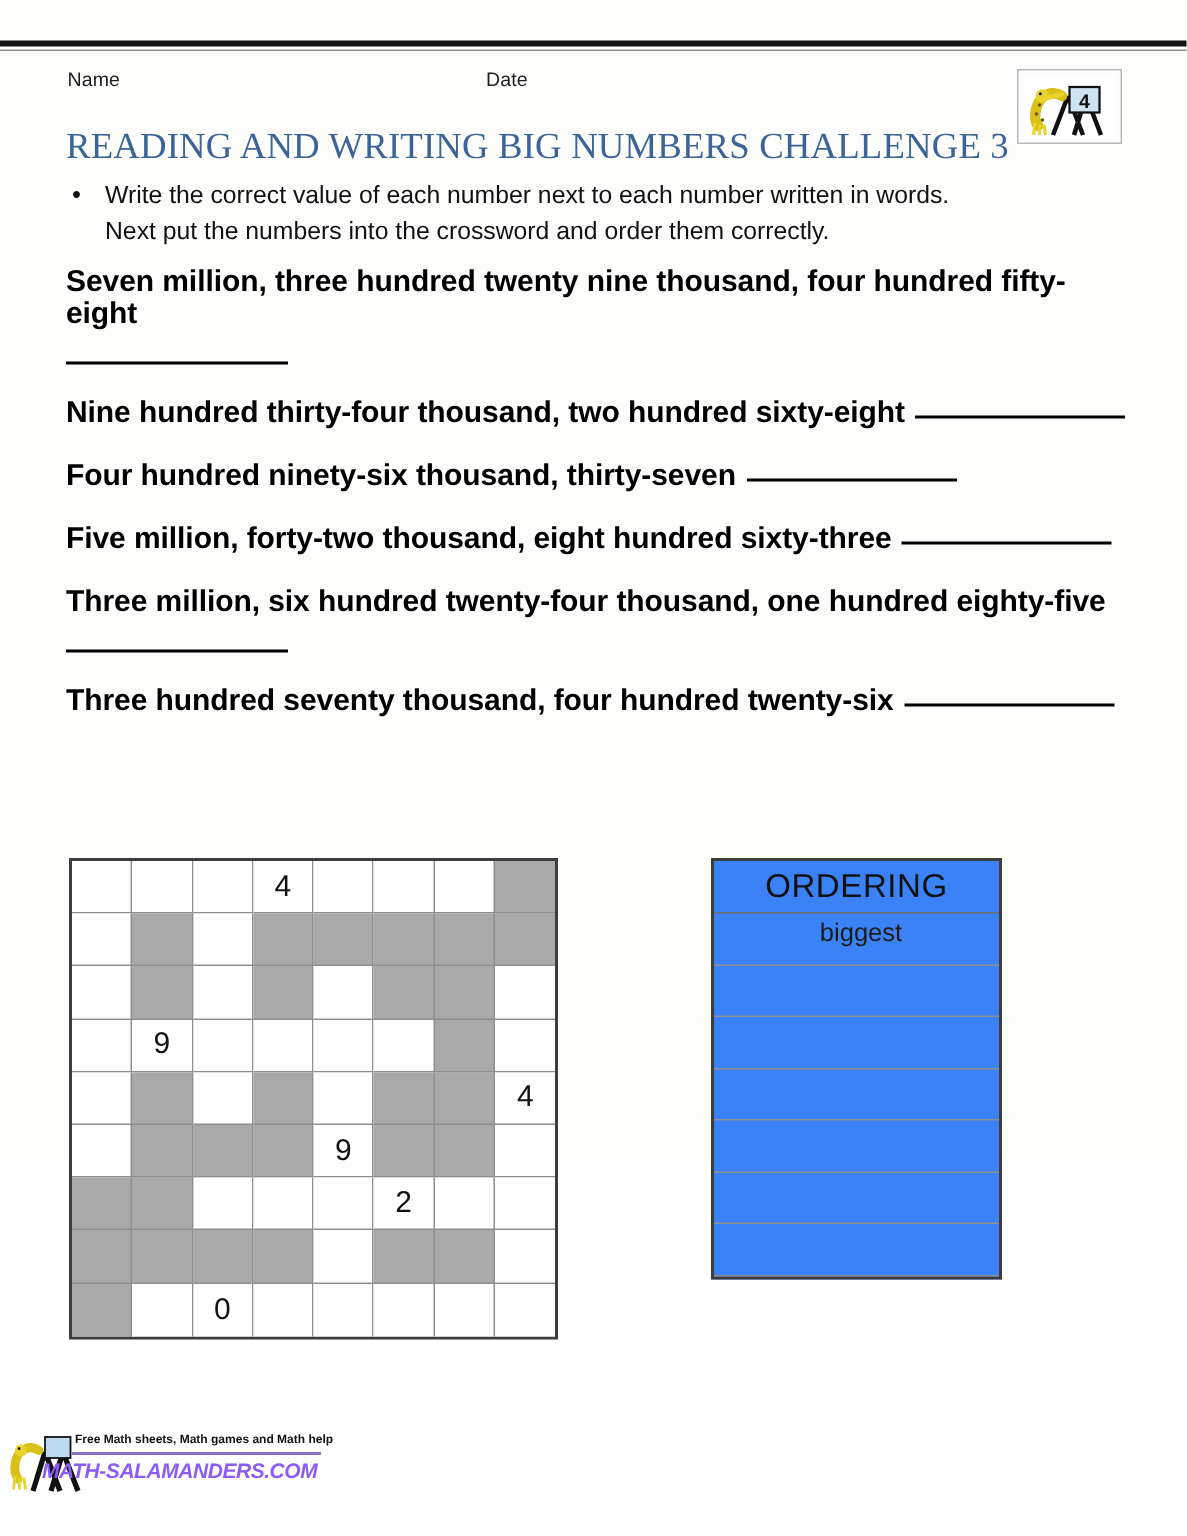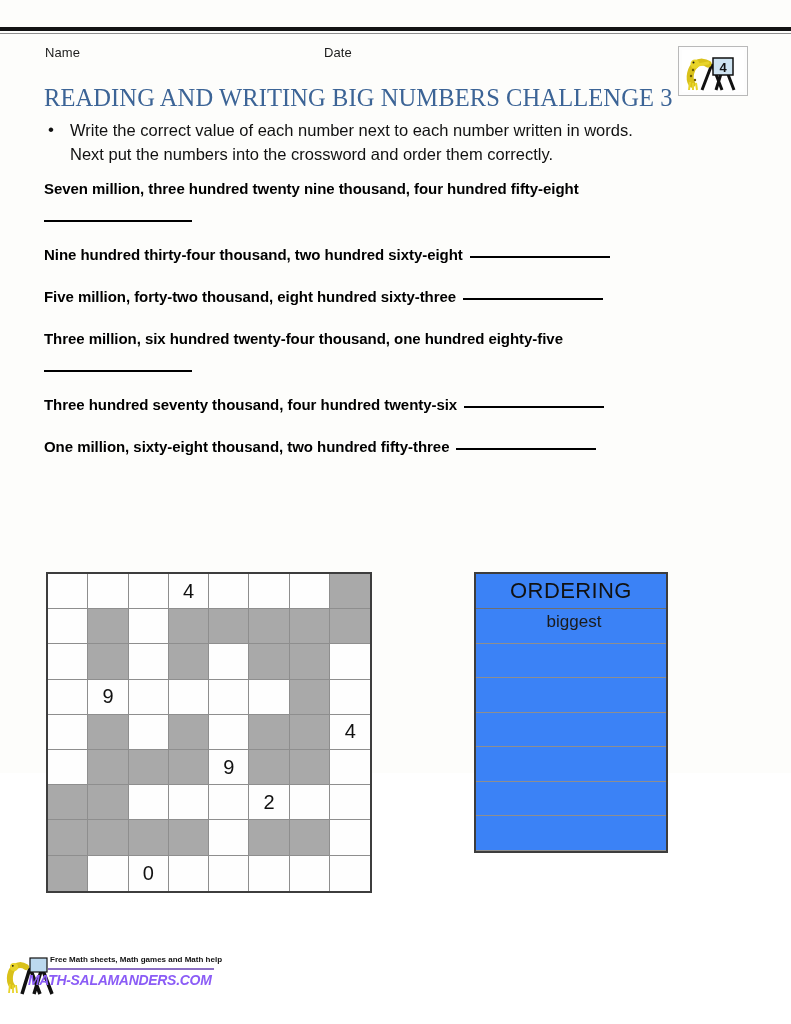--- a/index.html
+++ b/index.html
@@ -105,21 +105,21 @@
     color: #111;
   }
 
   
   .questions {
     position: absolute;
     left: 44px; top: 178px;
     width: 710px;
   }
   .q {
-    font-size: 15px;
+    font-size: 20px;
     font-weight: bold;
     color: #000;
     line-height: 21px;
     margin-bottom: 21px;
     letter-spacing: -0.05px;
   }
   .q .blank {
     display: inline-block;
     border-bottom: 2px solid #000;
     width: 140px;
@@ -268,24 +268,24 @@
     <div class="instr-row">
       <div class="bullet">•</div>
       <div class="instr-text">Write the correct value of each number next to each number written in words.</div>
     </div>
     <div class="instr-line2">Next put the numbers into the crossword and order them correctly.</div>
   </div>
 
   <div class="questions">
       <div class="q wrap"><span>Seven million, three hundred twenty nine thousand, four hundred fifty-eight</span><span class="blank"></span></div>
       <div class="q"><span>Nine hundred thirty-four thousand, two hundred sixty-eight</span><span class="blank"></span></div>
+      <div class="q"><span>Four hundred ninety-six thousand, thirty-seven</span><span class="blank"></span></div>
       <div class="q"><span>Five million, forty-two thousand, eight hundred sixty-three</span><span class="blank"></span></div>
       <div class="q wrap"><span>Three million, six hundred twenty-four thousand, one hundred eighty-five</span><span class="blank"></span></div>
       <div class="q"><span>Three hundred seventy thousand, four hundred twenty-six</span><span class="blank"></span></div>
-      <div class="q"><span>One million, sixty-eight thousand, two hundred fifty-three</span><span class="blank"></span></div>
     </div>
 
   <div class="grid">
       <div class="cell"></div>
       <div class="cell"></div>
       <div class="cell"></div>
       <div class="cell">4</div>
       <div class="cell"></div>
       <div class="cell"></div>
       <div class="cell"></div>

